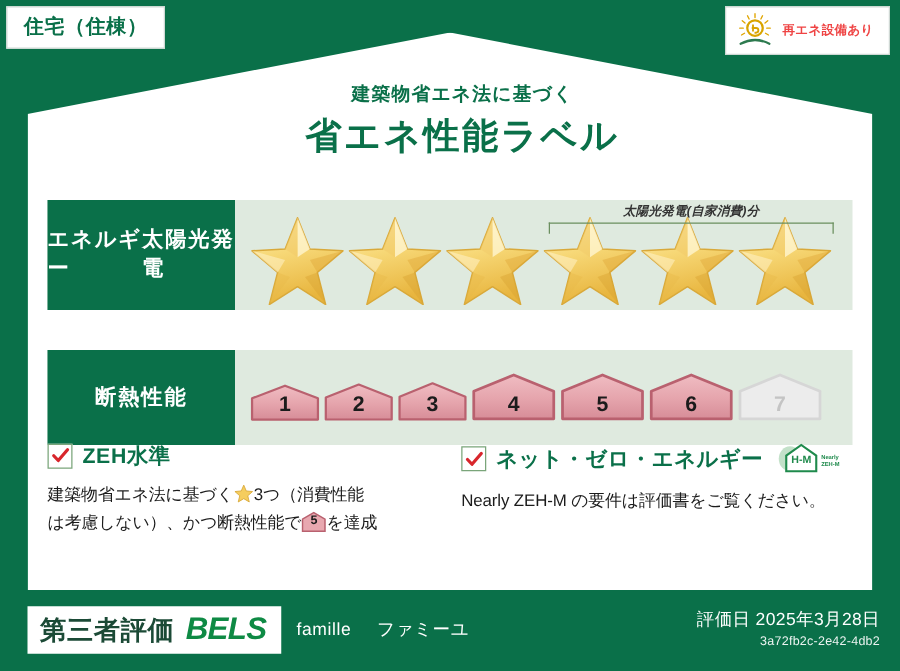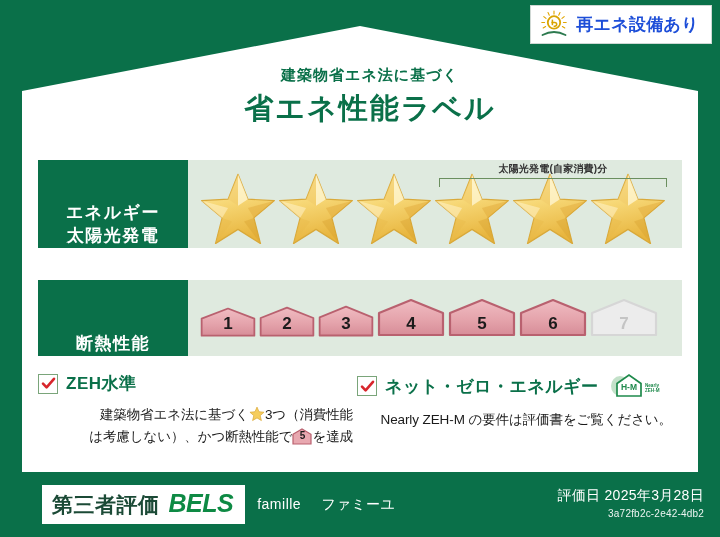--- a/index.html
+++ b/index.html
@@ -43,22 +43,22 @@
     right: 8px; top: 5px;
     background: #ffffff;
     border: 1px solid #cfd8d4;
     padding: 4px 12px 5px 8px;
     display: flex;
     align-items: center;
     gap: 7px;
     z-index: 5;
   }
   .badge-topright .txt {
-    color: #1d4ed8;
-    font-size: 17px;
+    color: #ef4444;
+    font-size: 10px;
     font-weight: bold;
     letter-spacing: 0.3px;
   }
   .sun-icon { width: 30px; height: 28px; display: block; }
 
   
   .title-block {
     position: absolute;
     left: 0; right: 0; top: 66px;
     text-align: center;
@@ -89,23 +89,23 @@
     background: #dfeadf;
   }
   #row-energy { top: 160px; height: 88px; }
   #row-insul  { top: 280px; height: 76px; }
 
   .perf-label {
     width: 150px;
     background: #0a7049;
     color: #ffffff;
     display: flex;
-    flex-direction: column;
+    flex-direction: row;
     align-items: center;
-    justify-content: flex-end;
+    justify-content: center;
     font-size: 17px;
     font-weight: bold;
     letter-spacing: 1.5px;
     line-height: 1.35;
     flex: none;
   }
   .perf-value {
     position: relative;
     flex: 1;
     display: flex;
@@ -124,20 +124,21 @@
     width: 228px;
     text-align: center;
     pointer-events: none;
   }
   .solar-anno .cap {
     font-size: 10px;
     color: #333333;
     font-weight: bold;
     white-space: nowrap;
     letter-spacing: 0.2px;
+    font-style: italic;
   }
   .solar-anno .bracket {
     margin-top: 2px;
     height: 9px;
     border: 1.5px solid #6b8f5f;
     border-bottom: none;
   }
 
   
   .houses { display: flex; align-items: flex-end; gap: 3px; }
@@ -151,25 +152,24 @@
     color: #1b1b1b;
     padding-bottom: 2px;
   }
   .house-chip .hsvg { position: absolute; inset: 0; width: 100%; height: 100%; }
   .house-chip .num { position: relative; z-index: 2; line-height: 1; padding-bottom: 4px; }
   .house-chip.inactive .num { color: #c4c4c4; }
 
   
   .claims {
     position: absolute;
-    left: 38px; top: 372px;
+    left: 38px; top: 353px;
     width: 648px;
     display: flex;
-    gap: 4px;
-    text-align: right;
+    gap: 16px;
   }
   .claim { width: 315px; }
   .claim-head { display: flex; align-items: center; gap: 8px; margin-bottom: 9px; }
   .checkbox {
     width: 20px; height: 20px;
     border: 1.5px solid #7aa57a;
     background: #ffffff;
     display: flex; align-items: center; justify-content: center;
     flex: none;
   }
@@ -199,21 +199,21 @@
   .inline-house svg { position: absolute; inset: 0; width: 100%; height: 100%; }
   .inline-house b {
     position: absolute; inset: 0;
     display: flex; align-items: flex-end; justify-content: center;
     font-size: 10px; color: #1b1b1b; padding-bottom: 1px; z-index: 2;
   }
 
   
   .footer {
     position: absolute;
-    left: 0; right: 0; bottom: 0; height: 62px; margin-left: 20px;
+    left: 0; right: 0; bottom: 0; height: 62px;
   }
   .footer-left {
     position: absolute;
     left: 22px; top: 10px;
     display: flex; align-items: center;
   }
   .bels-box {
     background: #ffffff;
     padding: 4px 12px 5px 10px;
     display: flex; align-items: baseline; gap: 9px;
@@ -247,20 +247,23 @@
   .eval-date { font-size: 14px; letter-spacing: 0.3px; }
   .eval-id { font-size: 10px; margin-top: 3px; opacity: 0.92; letter-spacing: 0.2px; }
 </style>
 </head>
 <body>
 
 <div id="label-root">
 
   <div class="house-panel"></div>
 
+  <div class="badge-topleft">
+    <span>住宅（住棟）</span>
+  </div>
 
   <div class="badge-topright">
     <span class="sun-icon">
       <svg viewBox="0 0 30 28">
         <g stroke="#e0a500" stroke-width="1.1" stroke-linecap="round">
           <line x1="15" y1="1" x2="15" y2="4"></line>
           <line x1="9" y1="2.6" x2="10.3" y2="5.2"></line>
           <line x1="21" y1="2.6" x2="19.7" y2="5.2"></line>
           <line x1="4.8" y1="6.6" x2="7" y2="8.4"></line>
           <line x1="25.2" y1="6.6" x2="23" y2="8.4"></line>

